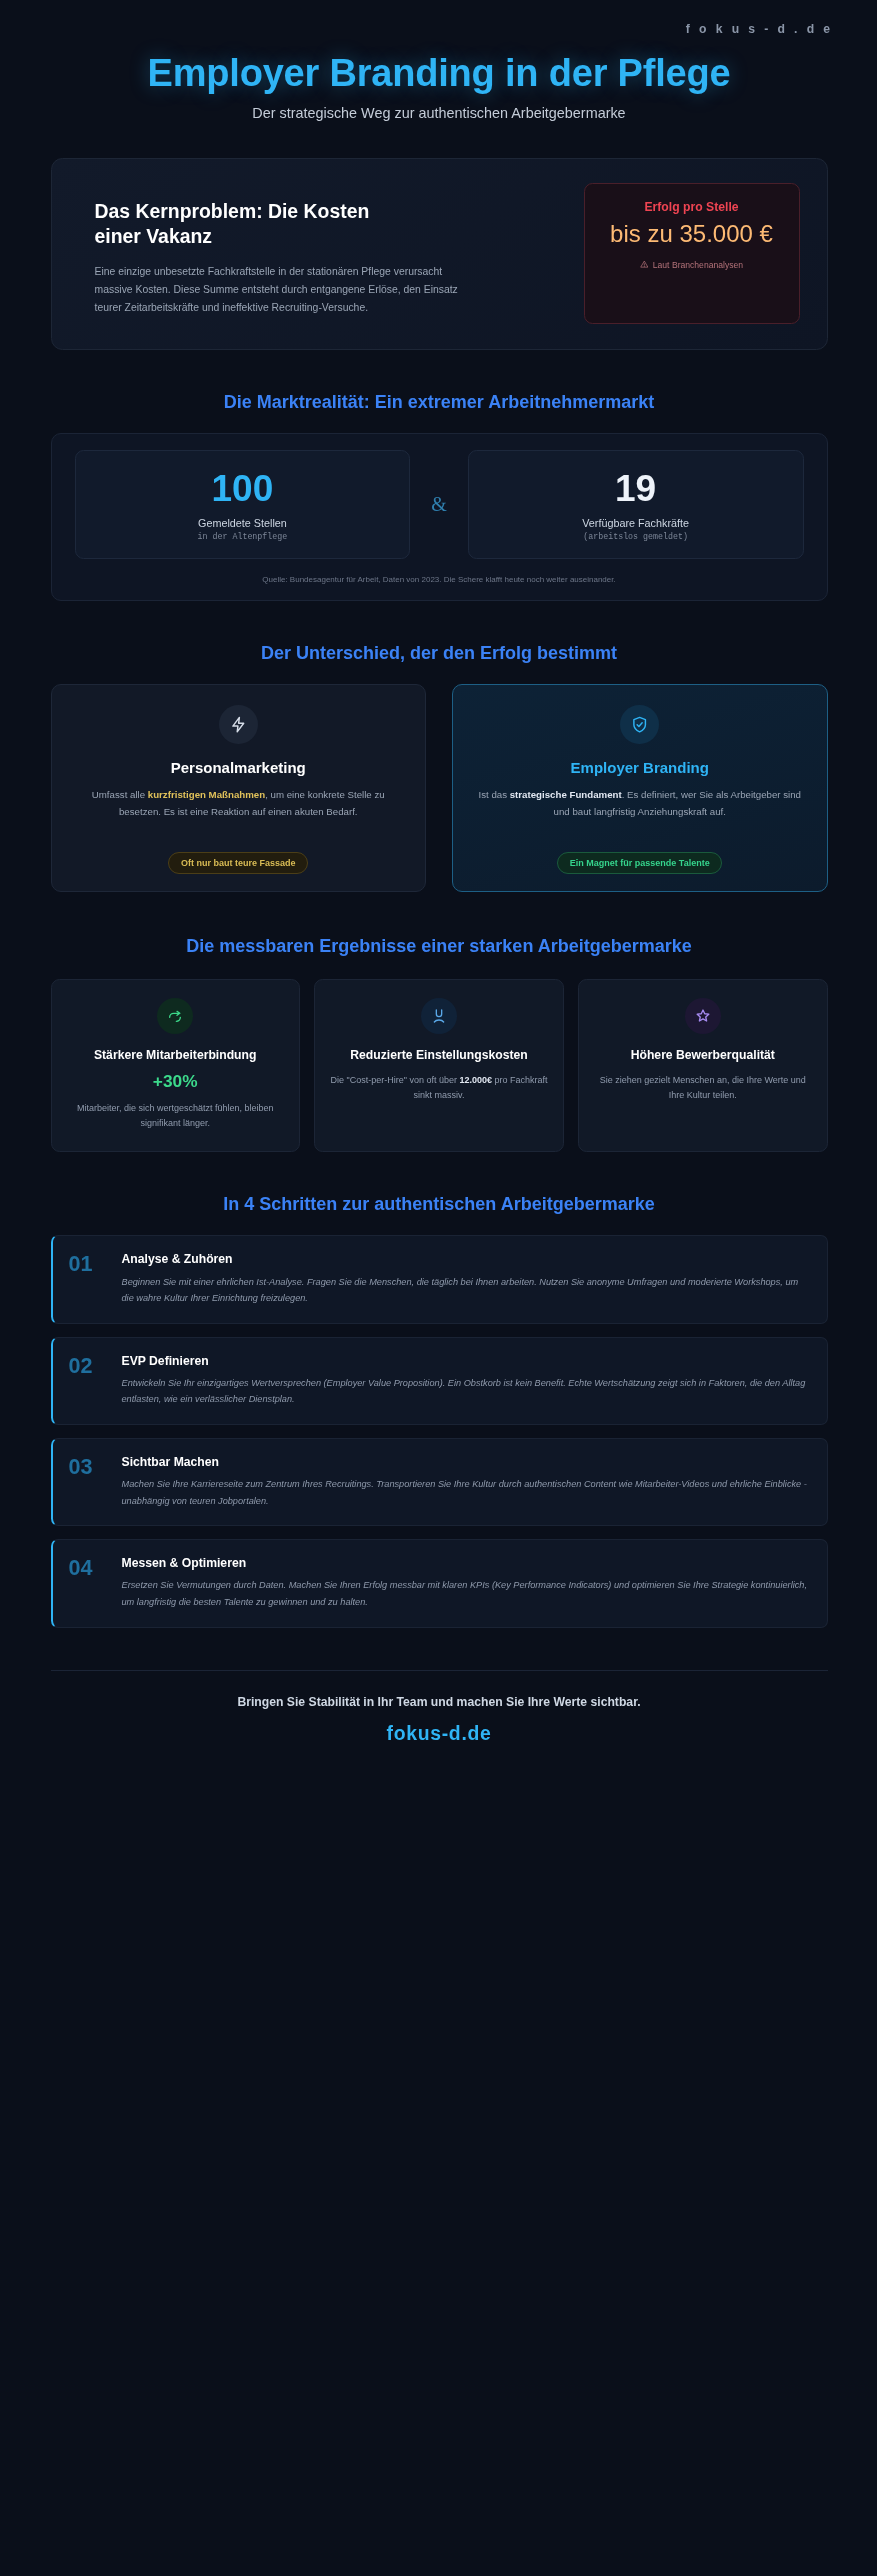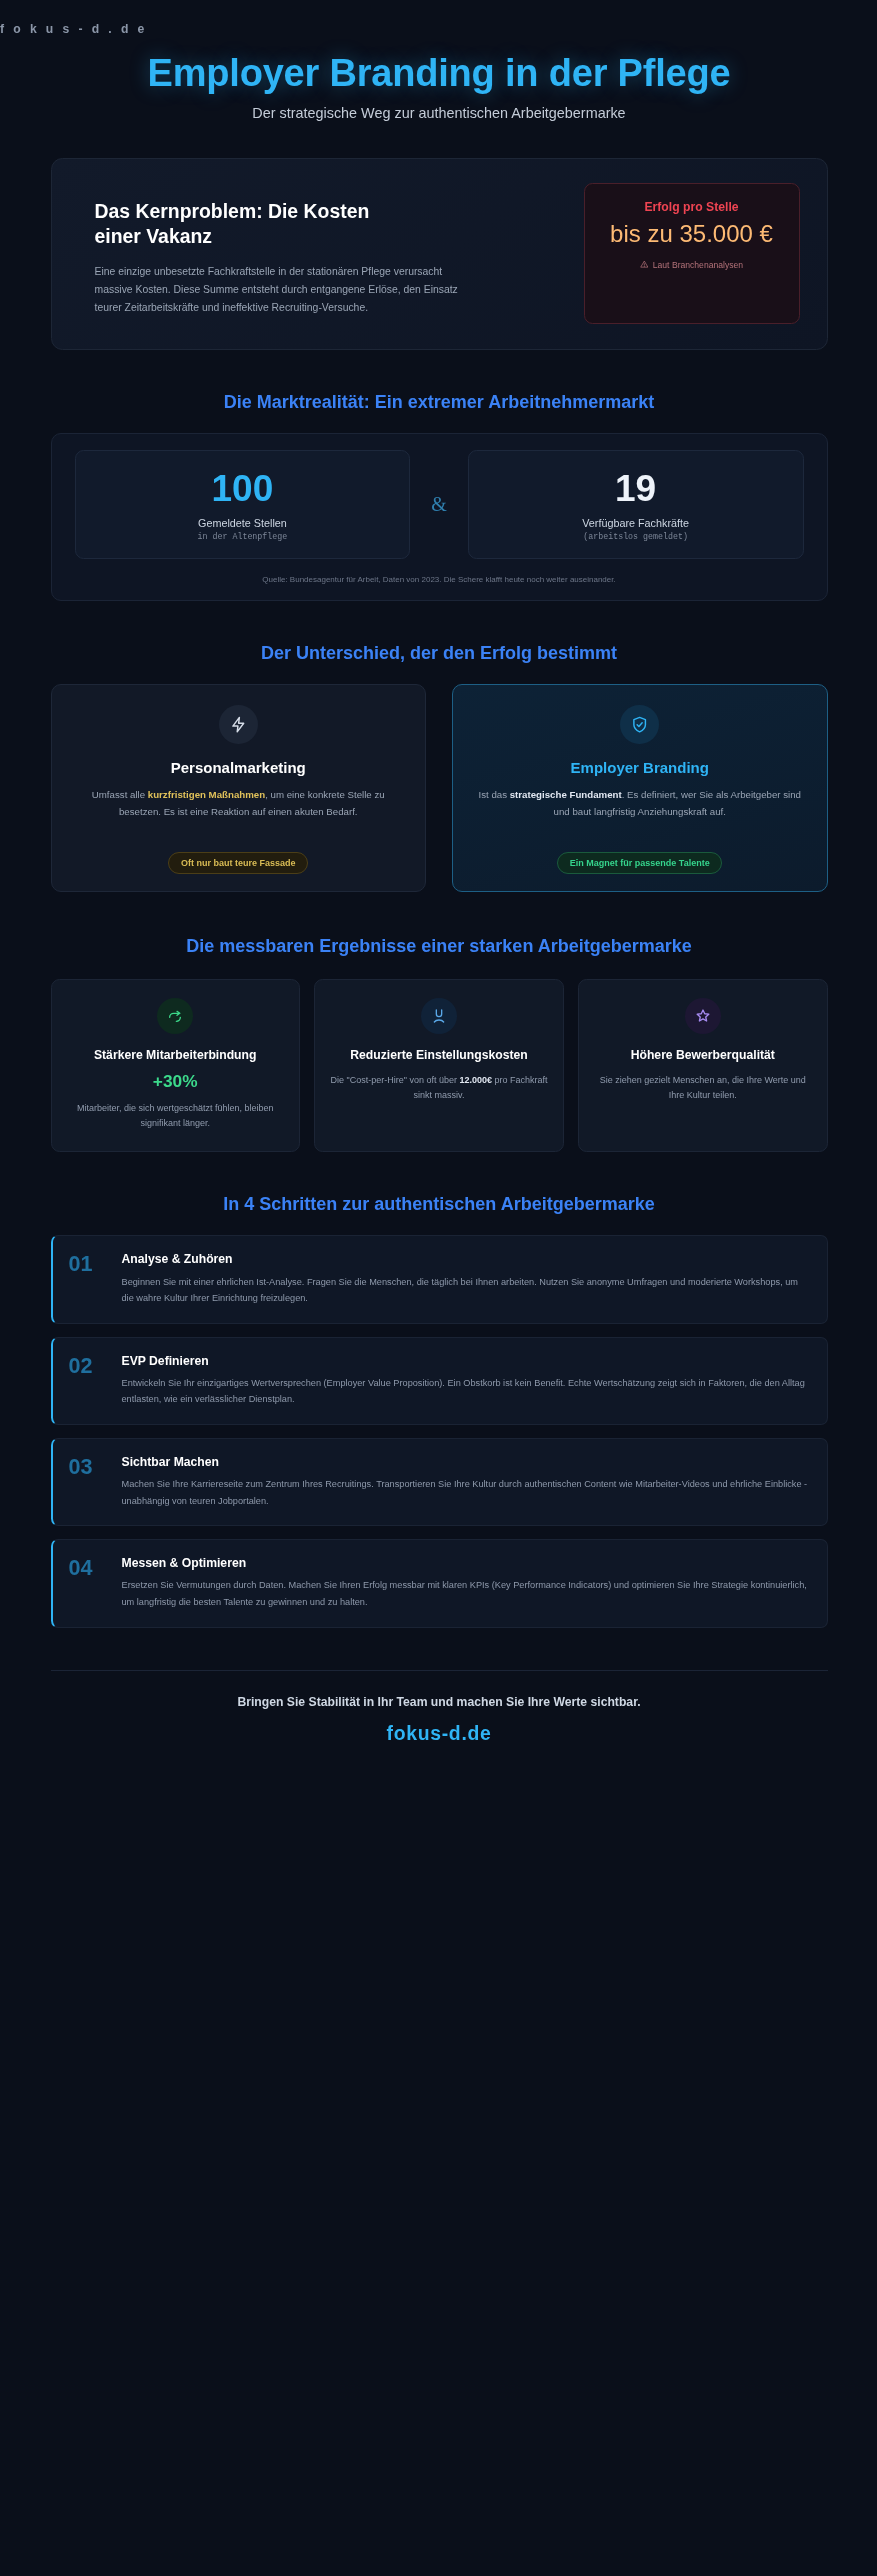--- a/index.html
+++ b/index.html
@@ -19,20 +19,21 @@
     padding: 0 0 0 0;
     position: relative;
   }
   .inner {
     width: 777px;
     margin: 0 auto;
   }
 
   
   .brand-top {
+    text-align: right;
     padding: 21.6px 45px 0 0;
     font-size: 12.2px;
     letter-spacing: 2.9px;
     color: #8b96a8;
     font-weight: 600;
   }
   .title {
     text-align: center;
     font-size: 38px;
     font-weight: bold;
@@ -266,21 +267,21 @@
     font-size: 21.6px;
     font-weight: bold;
     color: #1f6f9e;
     min-width: 37px;
     line-height: 1.1;
   }
   .step-body h3 {
     font-size: 12.2px; color: #ffffff; font-weight: bold; margin-bottom: 7.2px;
   }
   .step-body p {
-    font-size: 9.2px; line-height: 1.8; color: #8e99ab;
+    font-size: 9.2px; line-height: 1.8; color: #8e99ab; font-style: italic;
   }
 
   
   .footer {
     margin-top: 42px;
     border-top: 0.7px solid #1b2troubleshoot;
     border-top: 0.7px solid #1b2436;
     padding: 24.5px 0 35px;
     text-align: center;
   }

